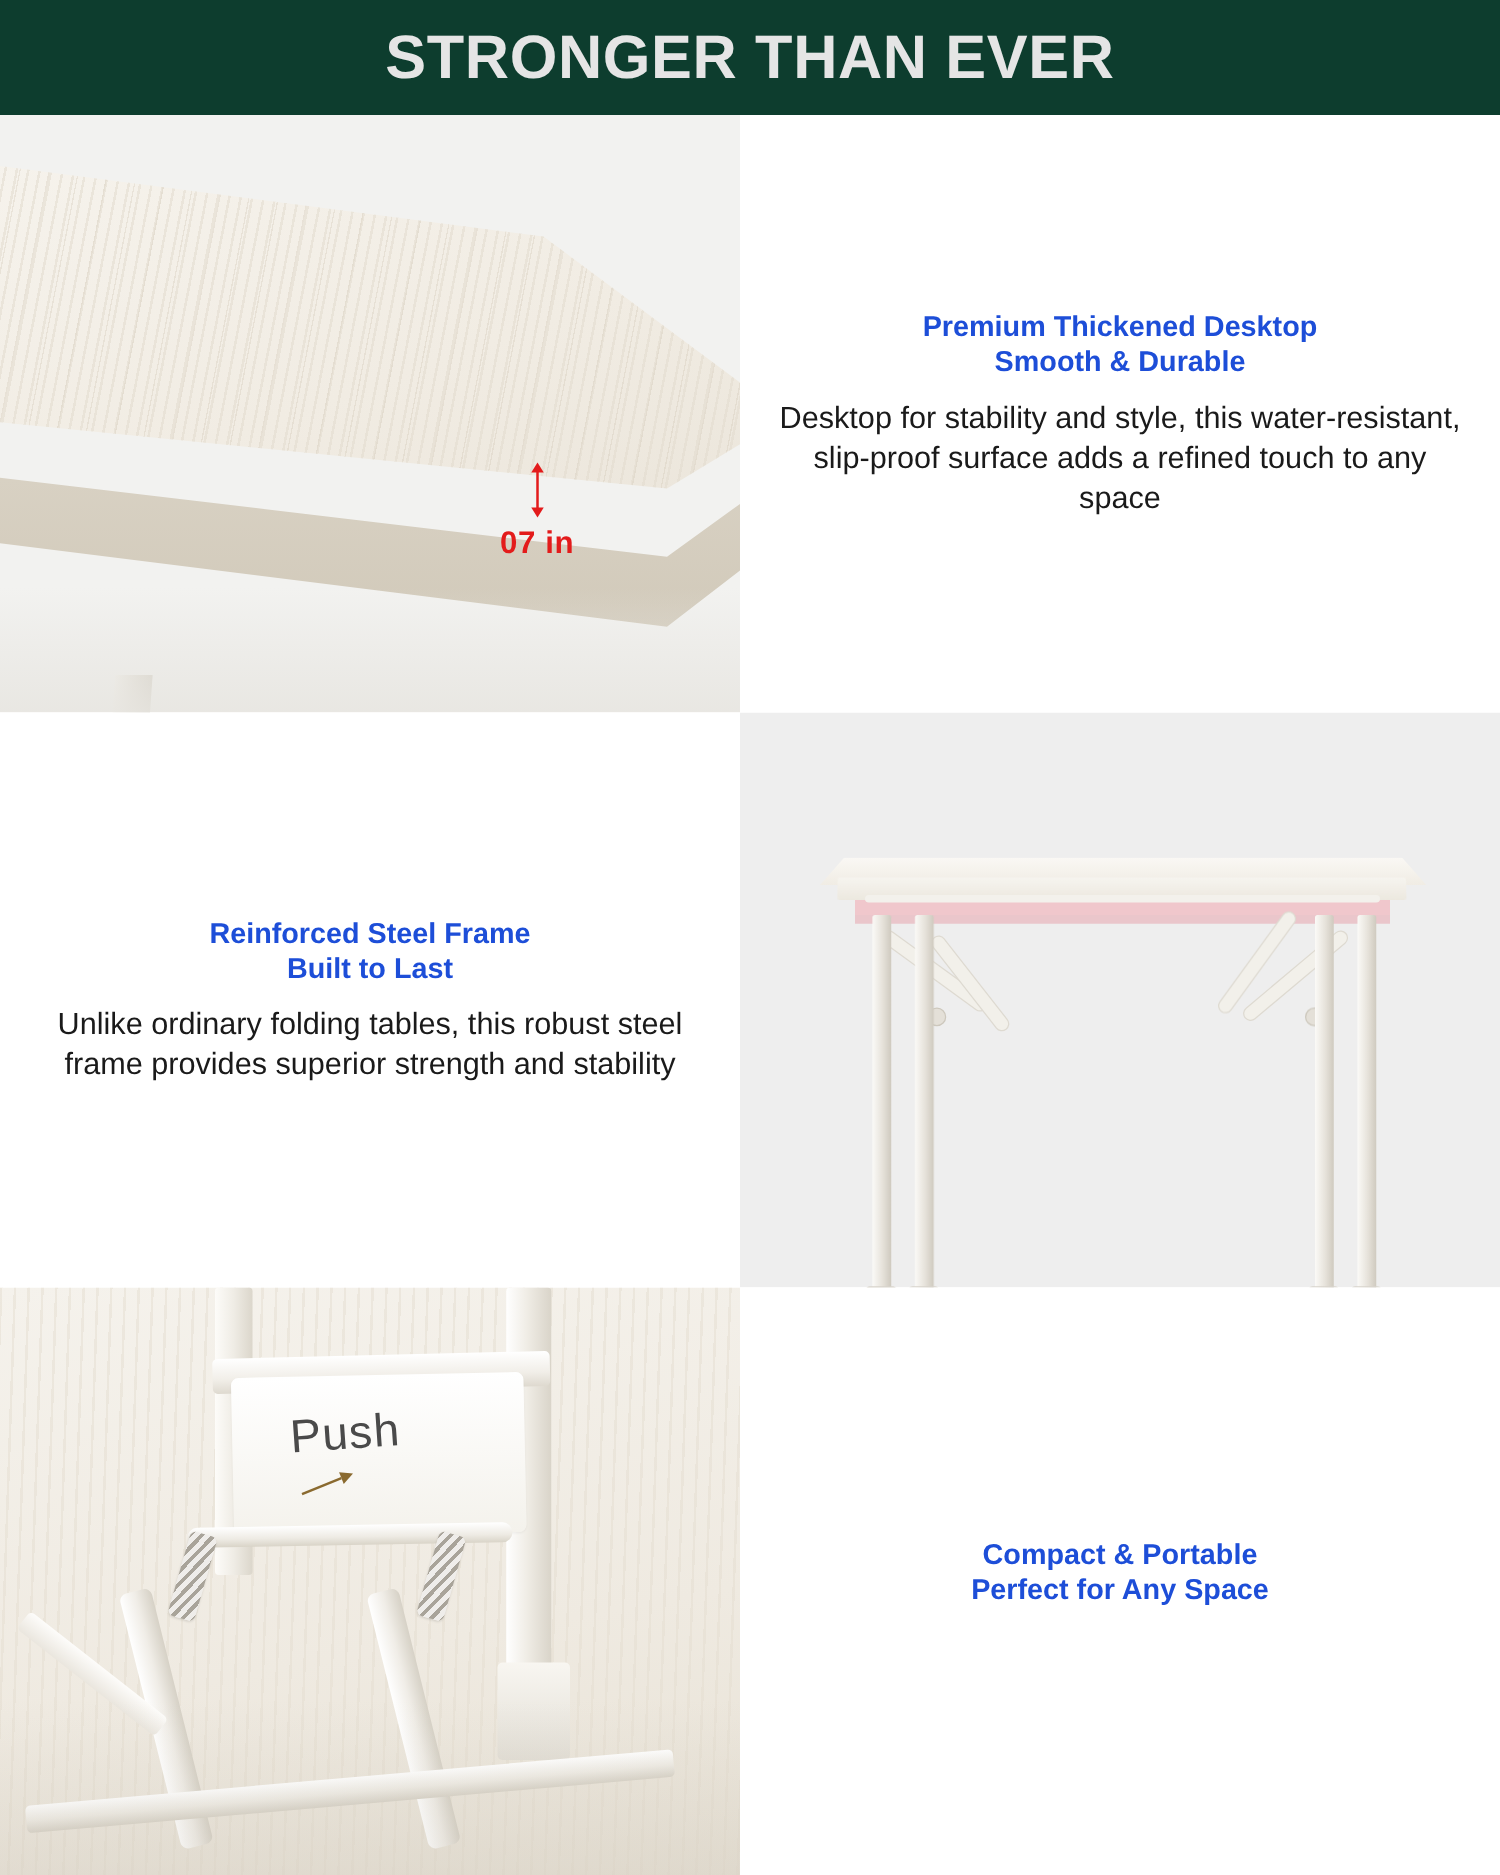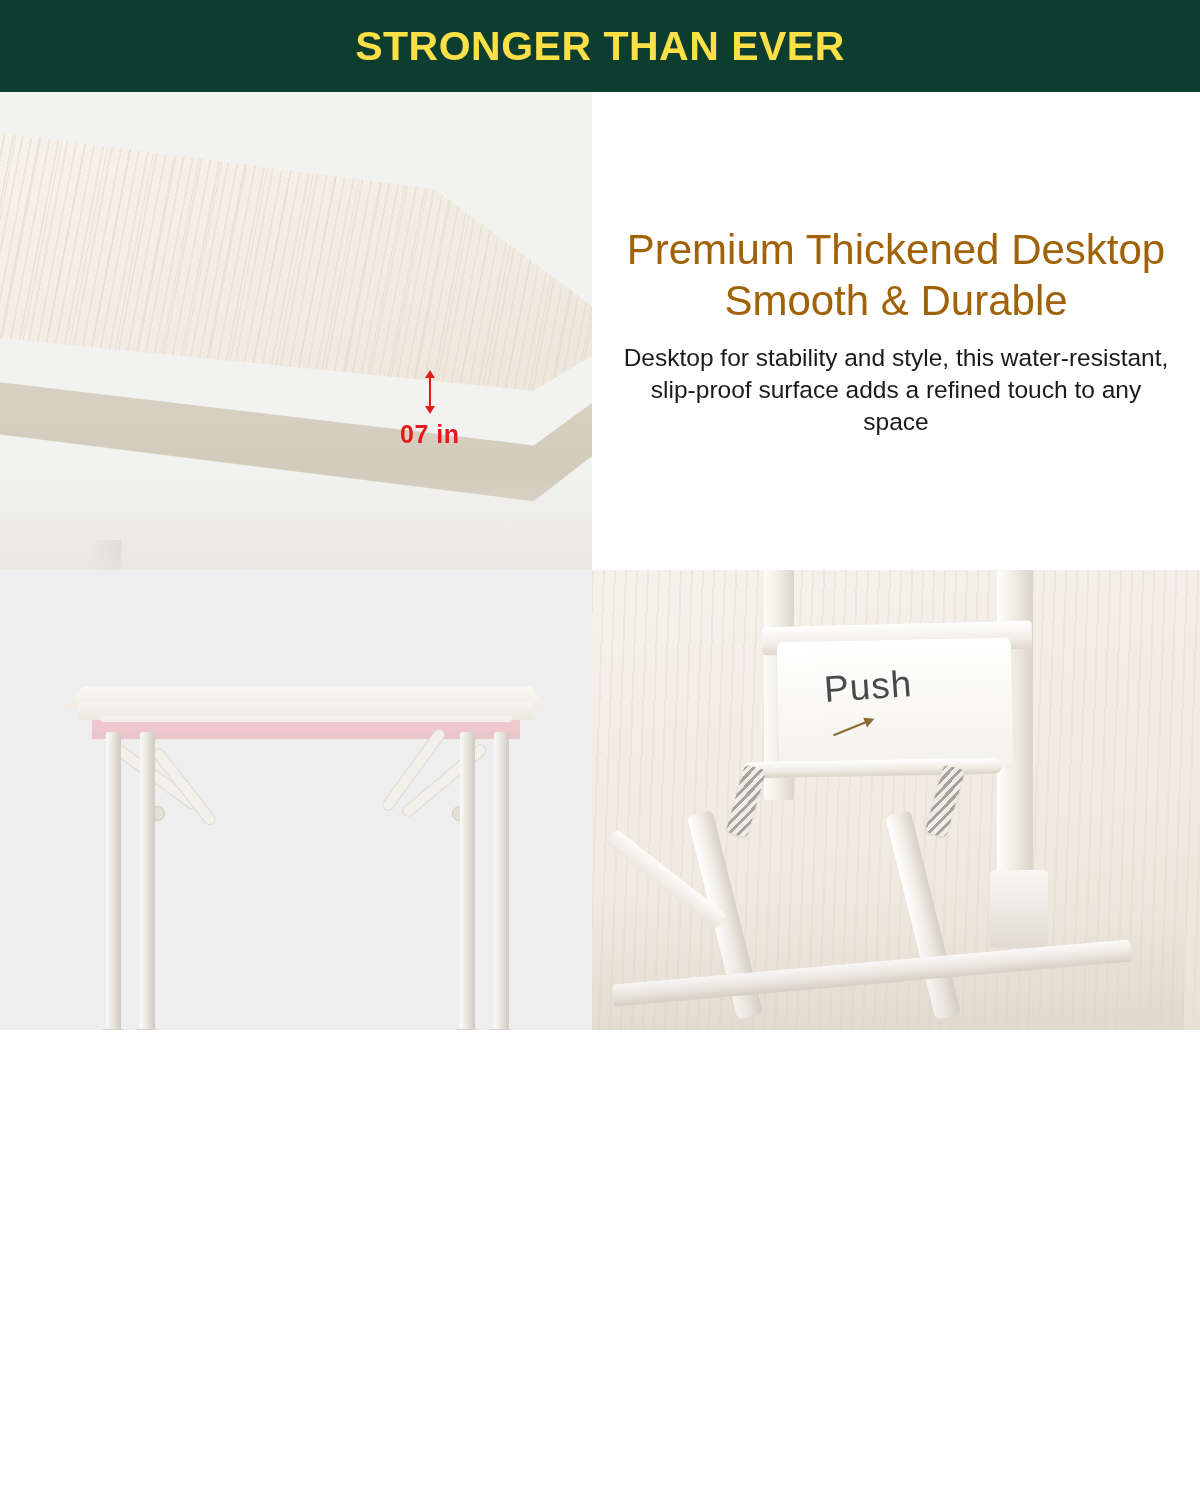--- a/index.html
+++ b/index.html
@@ -25,22 +25,22 @@
     left: 0;
     top: 0;
     width: 1200px;
     height: 92px;
     background: #0d3d2e;
     display: flex;
     align-items: center;
     justify-content: center;
   }
   .banner-title {
-    color: #fde047;
-    font-size: 41px;
+    color: #e5e5e5;
+    font-size: 49px;
     font-weight: bold;
     letter-spacing: 0.5px;
     line-height: 1;
     text-align: center;
   }
 
   
   .grid {
     position: absolute;
     left: 0;
@@ -63,23 +63,23 @@
     display: flex;
     flex-direction: column;
     align-items: center;
     justify-content: center;
     height: 100%;
     padding: 0 26px;
     box-sizing: border-box;
     text-align: center;
   }
   .tb-heading {
-    color: #a16207;
-    font-size: 42px;
-    font-weight: normal;
+    color: #1d4ed8;
+    font-size: 23px;
+    font-weight: bold;
     line-height: 1.22;
     margin: 0 0 16px 0;
     white-space: pre-line;
   }
   .tb-body {
     color: #1a1a1a;
     font-size: 24.5px;
     line-height: 1.3;
     margin: 0;
     white-space: pre-line;
@@ -463,20 +463,27 @@
     </div>
 
     <div class="cell cell-white">
       <div class="textblock">
         <h2 class="tb-heading">Premium Thickened Desktop
 Smooth &amp; Durable</h2>
         <p class="tb-body">Desktop for stability and style, this water-resistant, slip-proof surface adds a refined touch to any space</p>
       </div>
     </div>
 
+    <div class="cell cell-white">
+      <div class="textblock">
+        <h2 class="tb-heading">Reinforced Steel Frame
+Built to Last</h2>
+        <p class="tb-body">Unlike ordinary folding tables, this robust steel frame provides superior strength and stability</p>
+      </div>
+    </div>
 
     <div class="cell">
       <div class="photo4">
         <div class="t4 t4-top-face"></div>
         <div class="t4 t4-top"></div>
         <div class="t4 t4-apron"></div>
         <div class="t4 t4-apron2"></div>
         <div class="t4 t4-rail"></div>
         <div class="t4 brace brace-l1"></div>
         <div class="t4 brace brace-l2"></div>
@@ -510,17 +517,19 @@
         <div class="p5-diag diag-2"></div>
         <div class="p5-foot"></div>
         <div class="p5-base2"></div>
         <div class="p5-base"></div>
         <div class="p5-shadow"></div>
       </div>
     </div>
 
     <div class="cell cell-white">
       <div class="textblock">
+        <h2 class="tb-heading">Compact &amp; Portable
+Perfect for Any Space</h2>
       </div>
     </div>
 
   </div>
 </div>
 
 </body></html>

